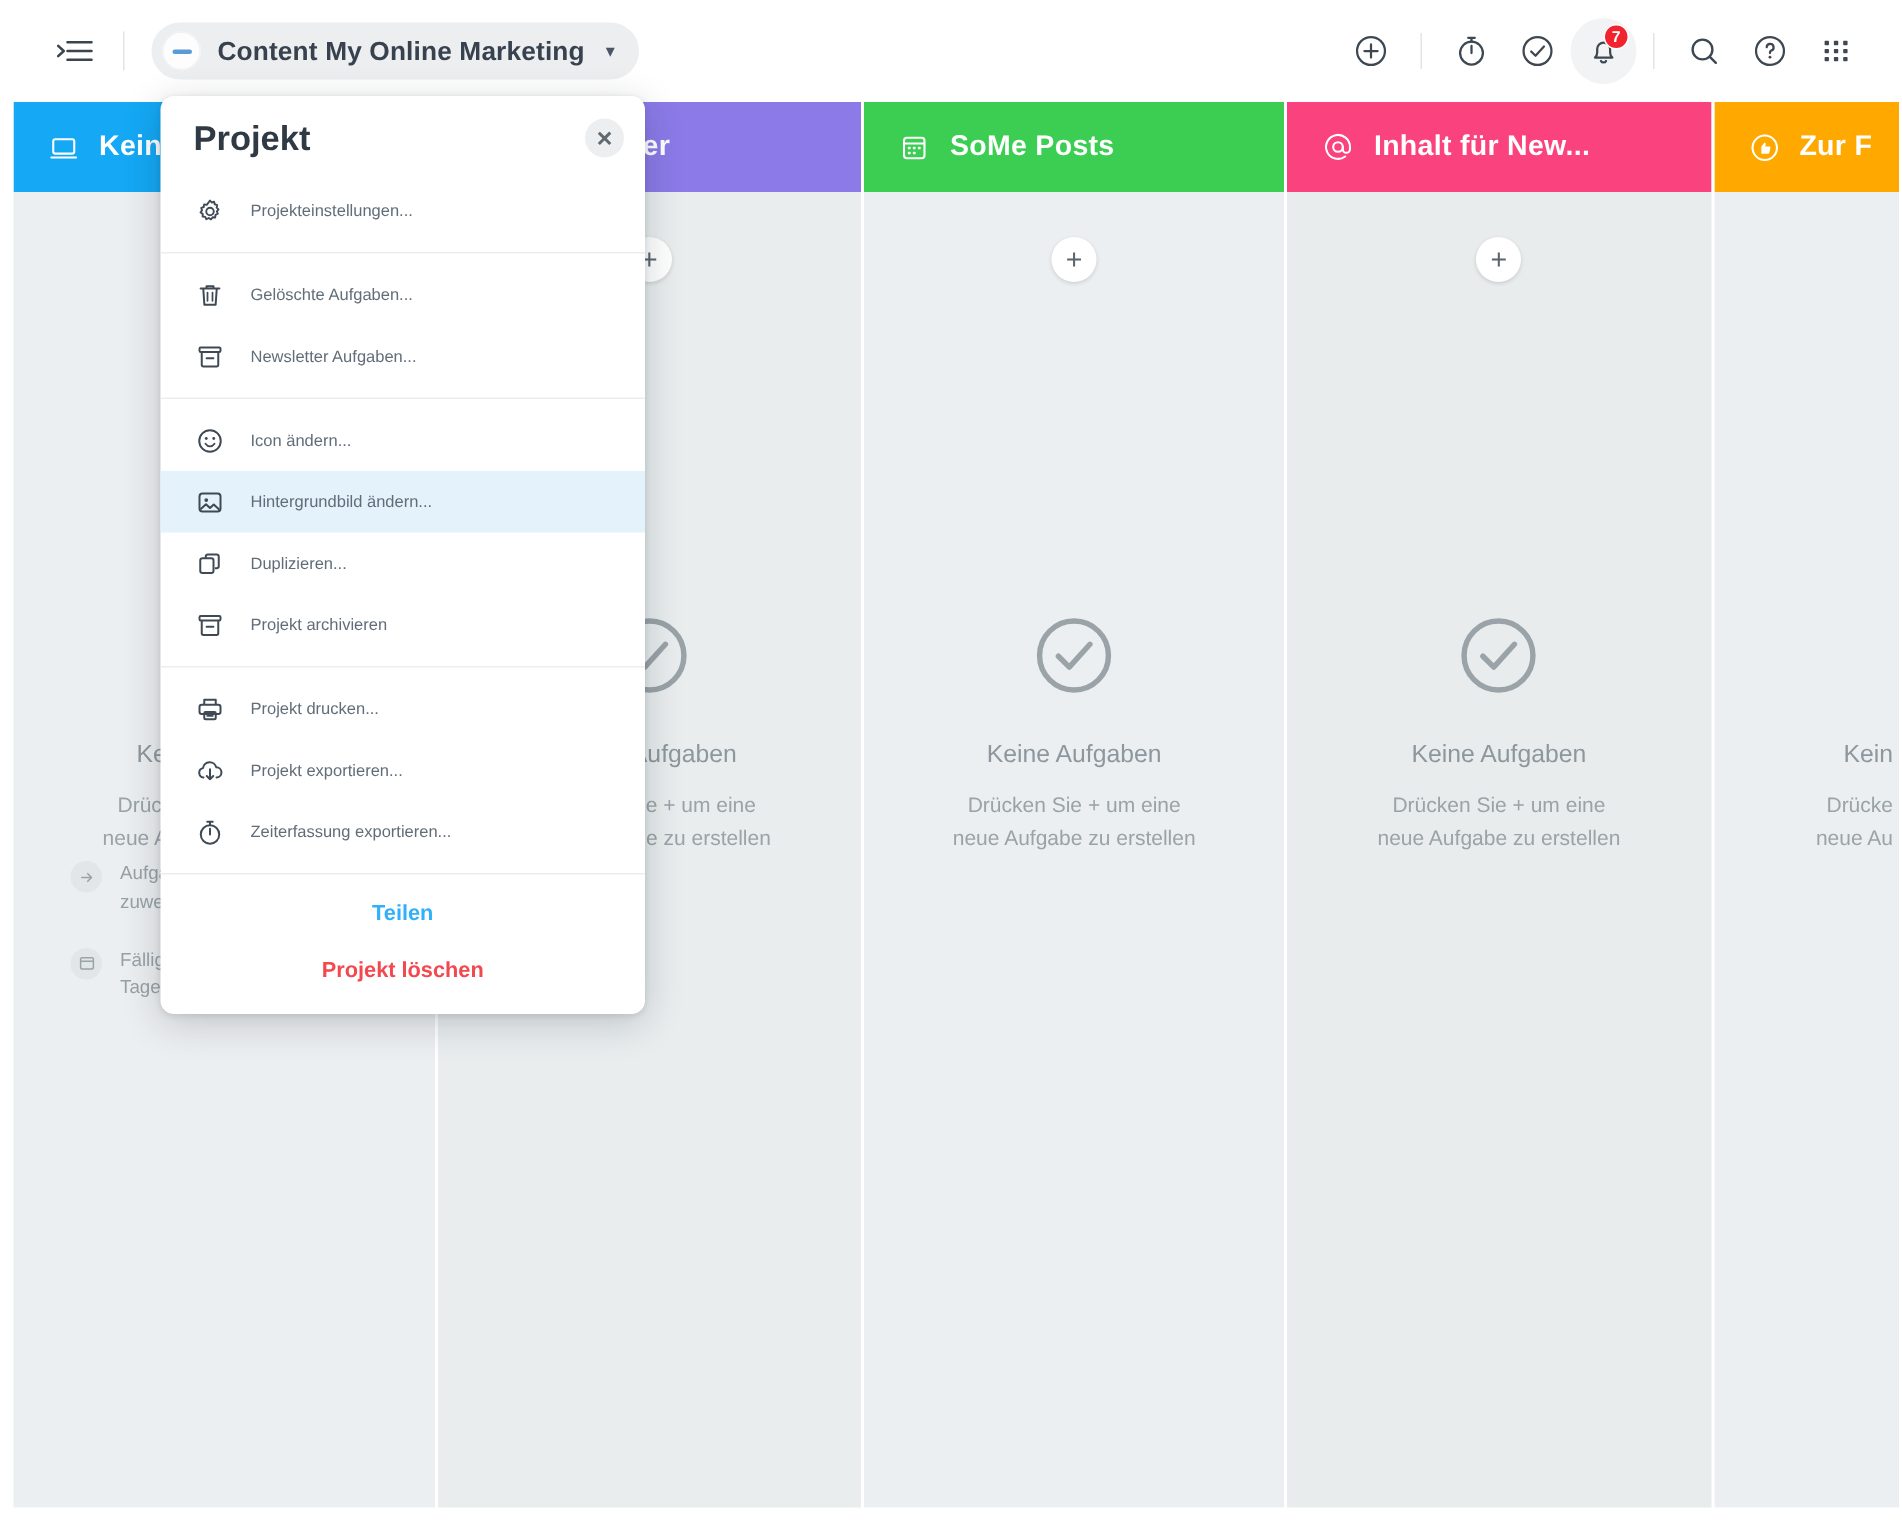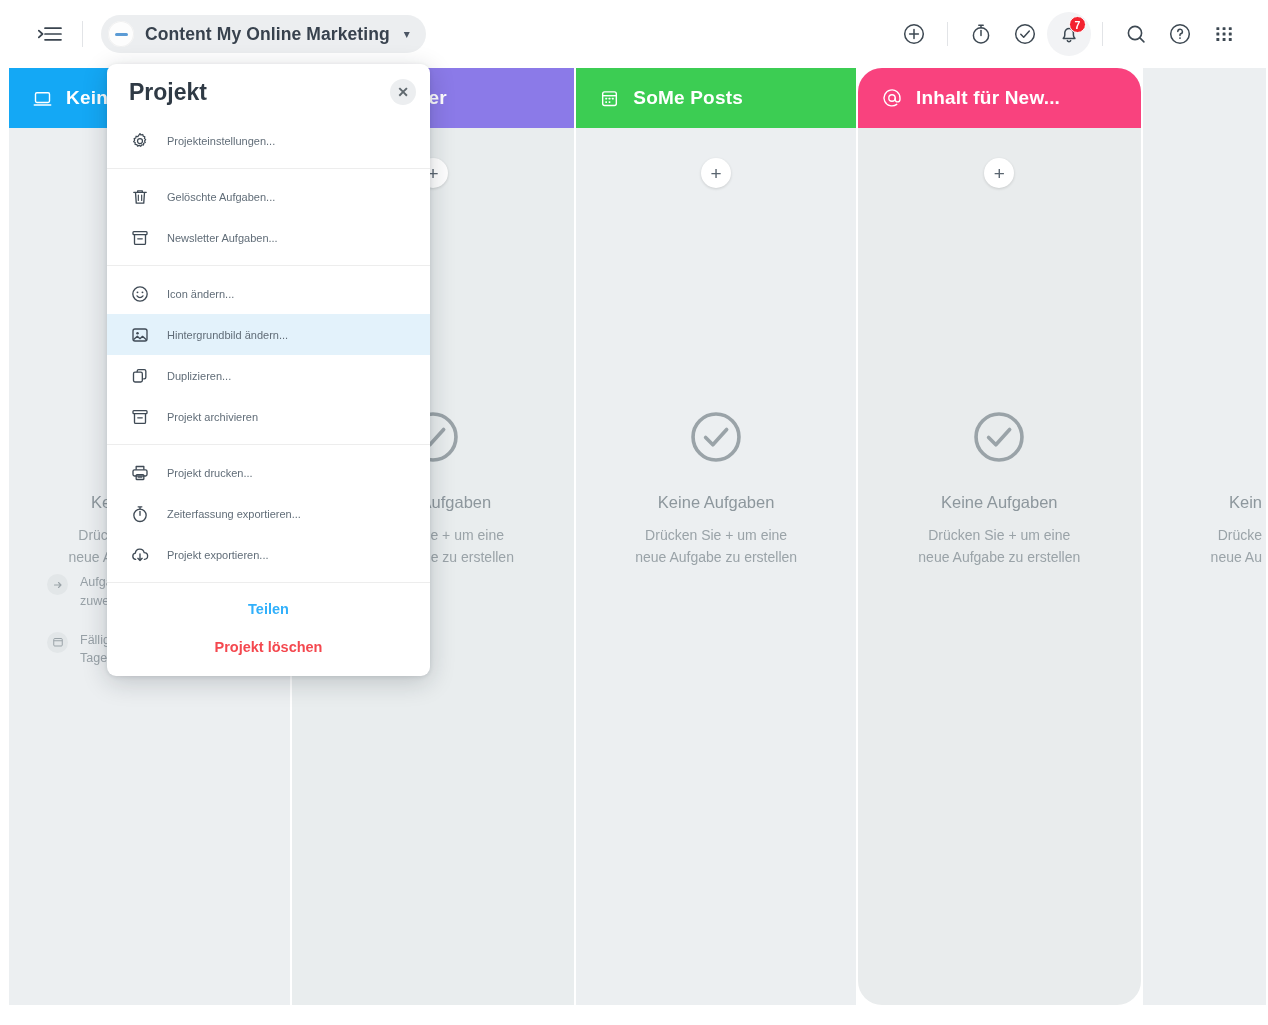--- a/index.html
+++ b/index.html
@@ -294,21 +294,21 @@
               <circle cx="12" cy="12" r="9.5" stroke="#9aa3a8" stroke-width="1.5"></circle>
               <path d="M7.7 12.2l3 3 5.7-6.3" stroke="#9aa3a8" stroke-width="1.5" stroke-linecap="round" stroke-linejoin="round"></path>
             </svg>
         </span>
         <div class="empty-title">Keine Aufgaben</div>
         <div class="empty-sub">Drücken Sie + um eine</div>
         <div class="empty-sub">neue Aufgabe zu erstellen</div>
       </div>
     </div>
 
-    <div class="col" style="width:284px;border-radius:24px;">
+    <div class="col" style="width:284px;">
       <div class="col-head" style="background:#f9427e">
         <span class="hicon">
           <svg width="22" height="22" viewBox="0 0 24 24" fill="none">
               <circle cx="12" cy="12" r="3.5" stroke="#fff" stroke-width="1.5"></circle>
               <path d="M15.5 12v1.6a2.6 2.6 0 0 0 5.2 0V12a8.7 8.7 0 1 0-3.5 6.9" stroke="#fff" stroke-width="1.5" stroke-linecap="round"></path>
             </svg>
         </span>
         <span>Inhalt für New...</span>
       </div>
       <div class="addbtn">+</div>
@@ -319,20 +319,29 @@
               <path d="M7.7 12.2l3 3 5.7-6.3" stroke="#9aa3a8" stroke-width="1.5" stroke-linecap="round" stroke-linejoin="round"></path>
             </svg>
         </span>
         <div class="empty-title">Keine Aufgaben</div>
         <div class="empty-sub">Drücken Sie + um eine</div>
         <div class="empty-sub">neue Aufgabe zu erstellen</div>
       </div>
     </div>
 
     <div class="col" style="width:124px;">
+      <div class="col-head" style="background:#ffa800">
+        <span class="hicon">
+          <svg width="21" height="21" viewBox="0 0 24 24" fill="none">
+              <circle cx="12" cy="12" r="9.3" stroke="#fff" stroke-width="1.6"></circle>
+              <path d="M9.4 16.6V11.3l2.4-3.3c.8.2 1.1.8.9 1.7l-.3 1.4h2.9c.8 0 1.2.5 1 1.3l-.8 3.5c-.1.5-.5.7-1 .7H9.4z" fill="#fff"></path>
+            </svg>
+        </span>
+        <span>Zur F</span>
+      </div>
       <div class="empty" style="align-items:flex-end;padding-right:4px;">
         <span class="ck" style="visibility:hidden">
           <svg width="58" height="58" viewBox="0 0 24 24"></svg>
         </span>
         <div class="empty-title">Kein</div>
         <div class="empty-sub">Drücke</div>
         <div class="empty-sub">neue Au</div>
       </div>
     </div>
 
@@ -431,36 +440,36 @@
             <rect x="3.6" y="8.2" width="16.8" height="7.4" rx="1.8" stroke="#3f4a55" stroke-width="1.6"></rect>
             <rect x="7.4" y="14" width="9.2" height="5.8" rx="1" stroke="#3f4a55" stroke-width="1.6"></rect>
             <path d="M9.8 17h4.4" stroke="#3f4a55" stroke-width="1.4" stroke-linecap="round"></path>
           </svg>
       </span>
       <span>Projekt drucken...</span>
     </div>
     <div class="mi">
       <span class="mico">
         <svg width="20" height="20" viewBox="0 0 24 24" fill="none">
+            <path d="M6.8 17.2A3.8 3.8 0 0 1 6.4 9.7a5.4 5.4 0 0 1 10.6-.6 3.9 3.9 0 0 1 .2 8.1" stroke="#3f4a55" stroke-width="1.6" stroke-linecap="round" stroke-linejoin="round"></path>
+            <path d="M12 10.6v8M9.4 16l2.6 2.6L14.6 16" stroke="#3f4a55" stroke-width="1.6" stroke-linecap="round" stroke-linejoin="round"></path>
+          </svg>
+      </span>
+      <span>Projekt exportieren...</span>
+    </div>
+    <div class="mi">
+      <span class="mico">
+        <svg width="20" height="20" viewBox="0 0 24 24" fill="none">
             <circle cx="12" cy="13.6" r="7.4" stroke="#3f4a55" stroke-width="1.6"></circle>
             <path d="M12 13.6V9" stroke="#3f4a55" stroke-width="1.6" stroke-linecap="round"></path>
             <path d="M9.8 3.4h4.4M12 3.4v2.6" stroke="#3f4a55" stroke-width="1.6" stroke-linecap="round"></path>
           </svg>
       </span>
       <span>Zeiterfassung exportieren...</span>
     </div>
-    <div class="mi">
-      <span class="mico">
-        <svg width="20" height="20" viewBox="0 0 24 24" fill="none">
-            <path d="M6.8 17.2A3.8 3.8 0 0 1 6.4 9.7a5.4 5.4 0 0 1 10.6-.6 3.9 3.9 0 0 1 .2 8.1" stroke="#3f4a55" stroke-width="1.6" stroke-linecap="round" stroke-linejoin="round"></path>
-            <path d="M12 10.6v8M9.4 16l2.6 2.6L14.6 16" stroke="#3f4a55" stroke-width="1.6" stroke-linecap="round" stroke-linejoin="round"></path>
-          </svg>
-      </span>
-      <span>Projekt exportieren...</span>
-    </div>
 
     <div class="sep"></div>
 
     <div class="menu-action share">Teilen</div>
     <div class="menu-action delete">Projekt löschen</div>
 
   </div>
 
 </div>
 

